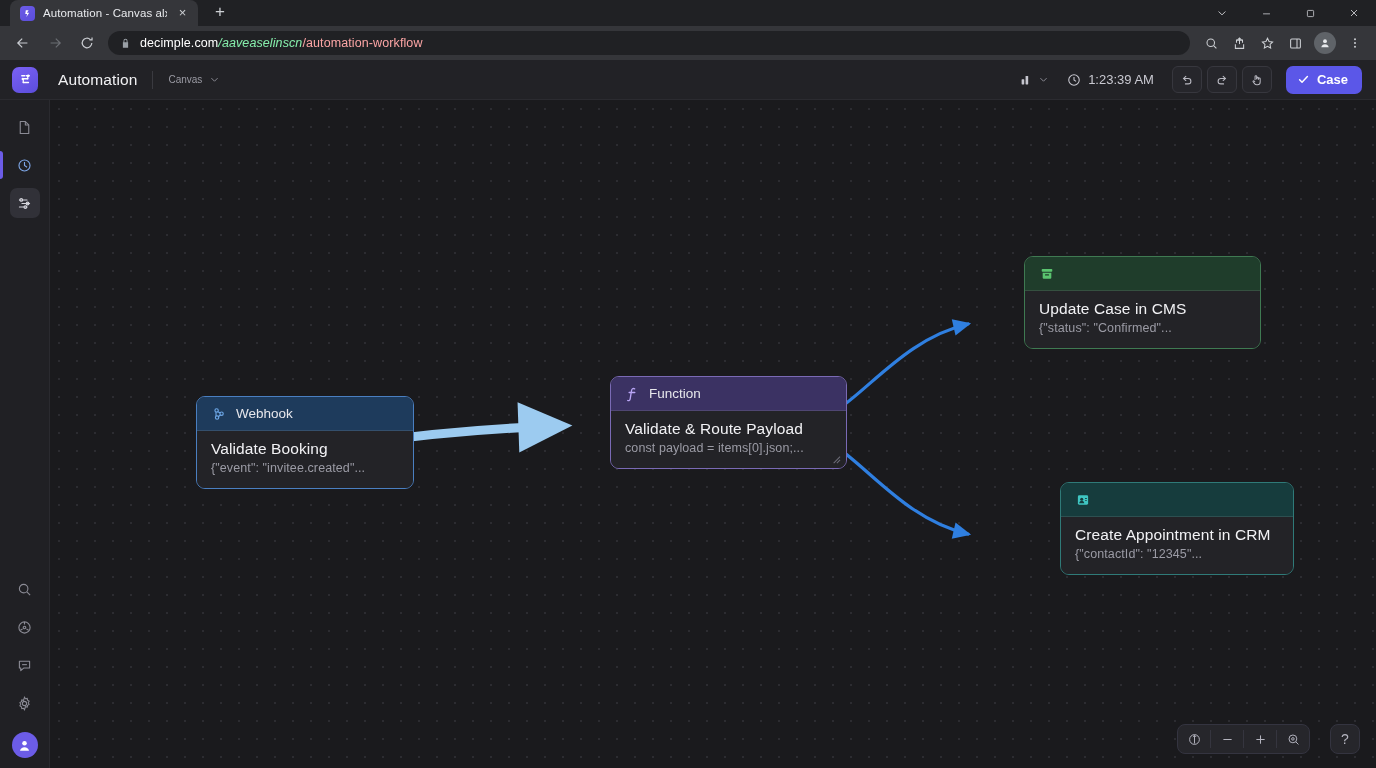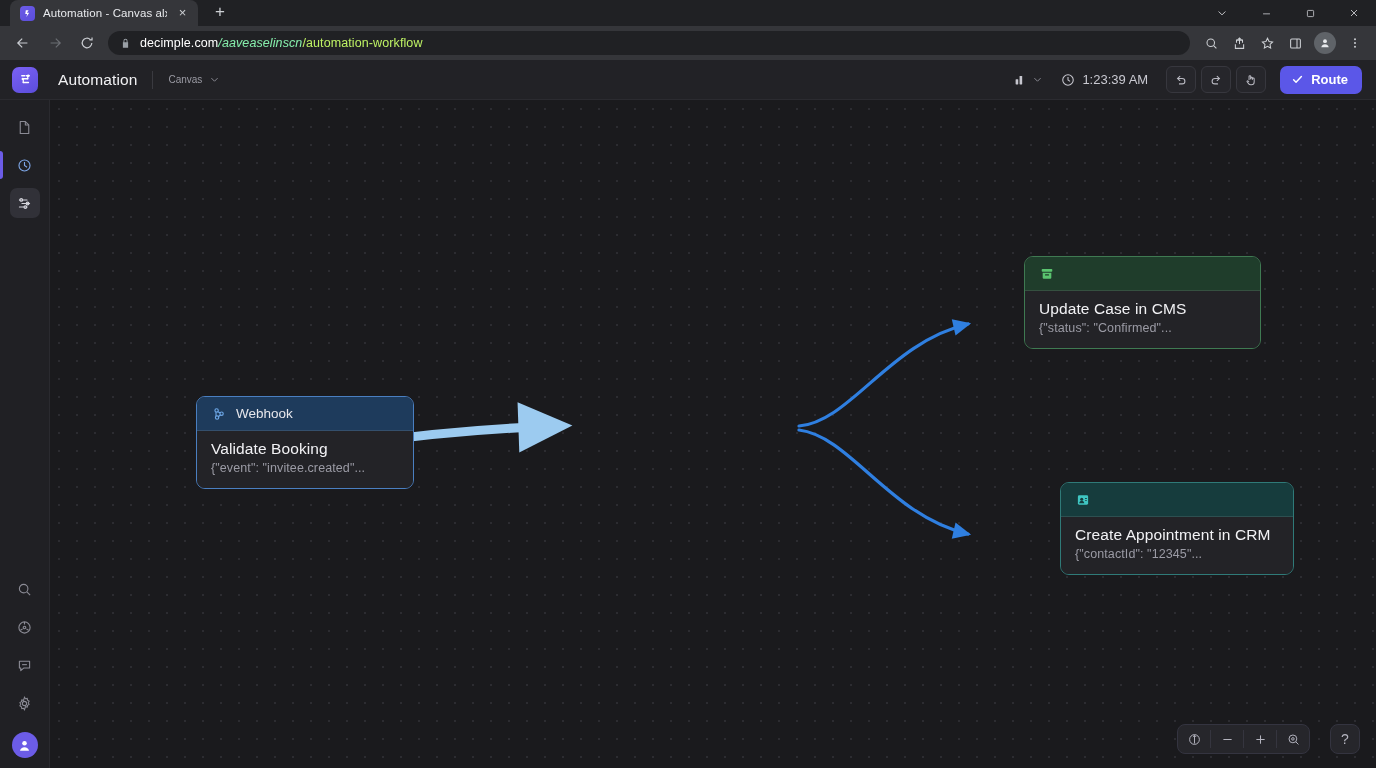--- a/index.html
+++ b/index.html
@@ -66,21 +66,21 @@
   .omnibox {
     flex: 1; height: 24px; background: #202124;
     border-radius: 13px; display: flex; align-items: center;
     padding: 0 12px; gap: 9px; margin: 0 6px 0 4px; min-width: 0;
   }
   .omnibox-text {
     font-size: 12.5px; white-space: nowrap; overflow: hidden;
     text-overflow: ellipsis; letter-spacing: .1px;
   }
   .url-host { color: #ffffff; }
-  .url-path { color: #bef264; margin-top: 28px; }
+  .url-path { color: #fca5a5; margin-top: 28px; }
   .url-seg-blur { color: #86efac; font-style: italic; }
   .omnibox-right { display: flex; align-items: center; gap: 2px; }
   .tb-icon {
     width: 26px; height: 26px; display: flex;
     align-items: center; justify-content: center;
     color: #cdd0d4; cursor: pointer; flex: 0 0 auto;
   }
   .profile-chip {
     width: 22px; height: 22px; border-radius: 50%;
     background: #5f6368; display: flex; align-items: center;
@@ -403,21 +403,21 @@
             </svg>
         </div>
       </div>
 
       <div class="save-btn">
         <span style="line-height:0">
           <svg width="13" height="13" viewBox="0 0 16 16" fill="none" stroke="#fff" stroke-width="1.8" stroke-linecap="round" stroke-linejoin="round">
               <path d="M3.2 8.4l3 3 6.6-7"></path>
             </svg>
         </span>
-        <span>Route</span>
+        <span>Case</span>
       </div>
     </div>
   </div>
 
   <div class="app-body">
 
     <div class="rail">
       <div class="rail-item">
         <svg width="17" height="17" viewBox="0 0 20 20" fill="none" stroke="currentColor" stroke-width="1.3" stroke-linejoin="round">
             <path d="M5 3h6l4 4v10H5z"></path>
@@ -507,20 +507,41 @@
           </span>
           <span class="node-head-label">Webhook</span>
         </div>
         <div class="node-body">
           <div class="node-title">Validate Booking</div>
           <div class="node-sub">{"event": "invitee.created"...</div>
         </div>
 
       </div>
 
+      <div class="node node-function" style="left:560px; top:276px; width:237px;">
+        <div class="node-head">
+          <span style="line-height:0;color:#b9a5f5">
+            <svg width="15" height="16" viewBox="0 0 16 18" fill="none" stroke="currentColor" stroke-width="1.5" stroke-linecap="round">
+              <path d="M10.4 3.2c-1.9-.9-3.2.1-3.5 2L5.4 14.4c-.3 1.9-1.6 2.5-2.8 1.9"></path>
+              <path d="M4.2 7.3h6.4"></path>
+            </svg>
+          </span>
+          <span class="node-head-label">Function</span>
+        </div>
+        <div class="node-body">
+          <div class="node-title">Validate &amp; Route Payload</div>
+          <div class="node-sub">const payload = items[0].json;...</div>
+          <span class="resize-handle">
+            <svg width="11" height="11" viewBox="0 0 12 12" stroke="currentColor" stroke-width="1.1">
+                <path d="M11 4L4 11M11 7.5L7.5 11"></path>
+              </svg>
+          </span>
+        </div>
+
+      </div>
 
       <div class="node node-cms" style="left:974px; top:156px; width:237px;">
         <div class="node-head">
           <span style="line-height:0;color:#5ac46f">
             <svg width="16" height="16" viewBox="0 0 20 20" fill="currentColor">
               <rect x="3.4" y="3.6" width="13.2" height="3.6" rx="1"></rect>
               <path d="M4.6 8.4h10.8v6.2a1.4 1.4 0 0 1-1.4 1.4H6a1.4 1.4 0 0 1-1.4-1.4z"></path>
               <rect x="7.4" y="10.4" width="5.2" height="1.5" rx=".7" fill="#1f3d2b"></rect>
             </svg>
           </span>

